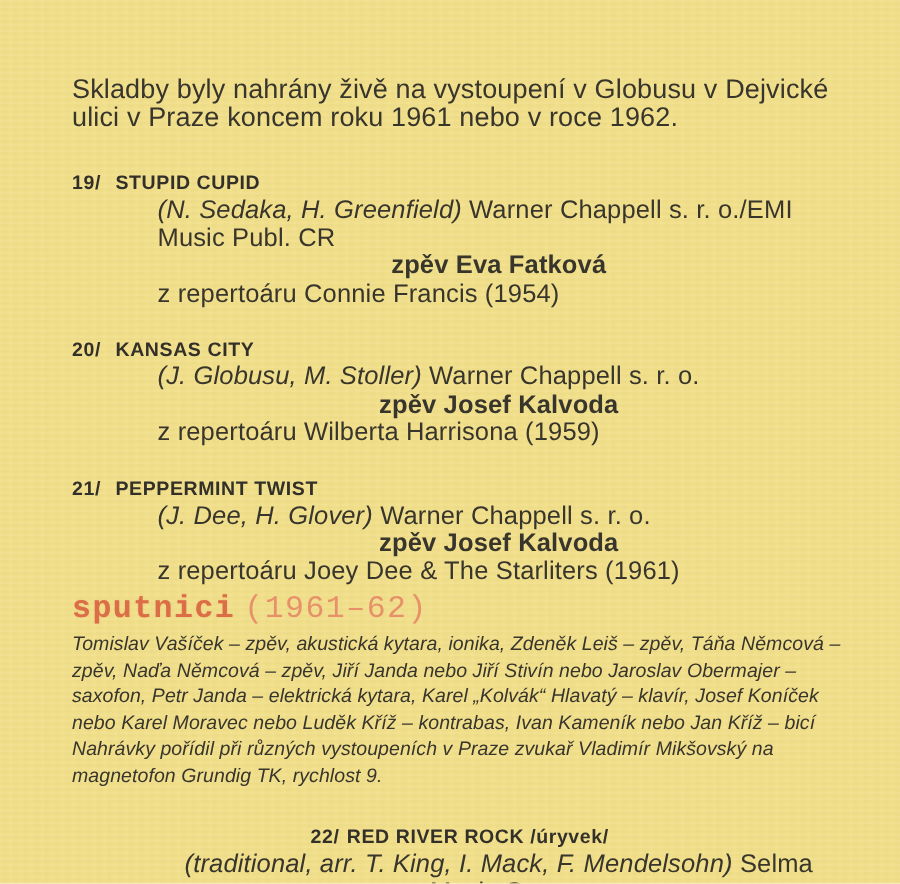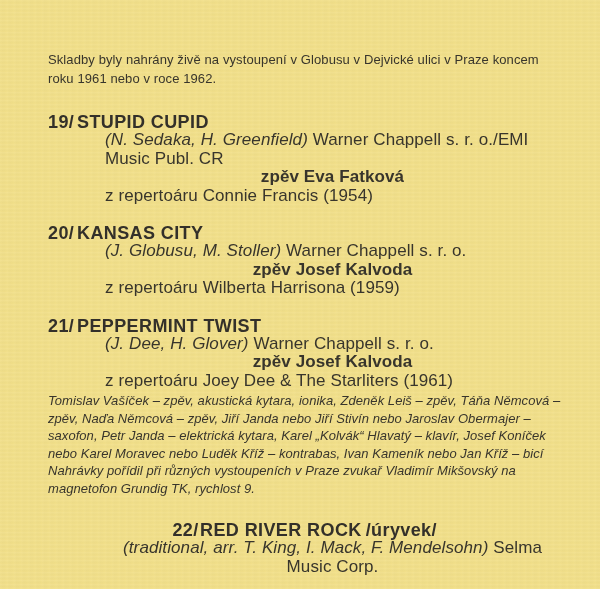--- a/index.html
+++ b/index.html
@@ -15,28 +15,28 @@
         rgba(0,0,0,0.015) 2px, rgba(0,0,0,0.0) 4px),
       repeating-linear-gradient(90deg,
         rgba(255,255,255,0.02) 0px, rgba(0,0,0,0.012) 3px, rgba(255,255,255,0.0) 7px);
     padding: 50px 40px 0 48px;
     font-family: "Liberation Sans", "DejaVu Sans", sans-serif;
     color: #38352c;
     overflow: hidden;
   }
   .intro {
     width: 516px;
-    font-size: 13px;
+    font-size: 18px;
     line-height: 19px;
     letter-spacing: 0.1px;
   }
   .track { margin-top: 25px; }
   .track + .track { margin-top: 19px; }
   .track-title-line {
-    font-size: 18px;
+    font-size: 13px;
     line-height: 18px;
     font-weight: bold;
     letter-spacing: 0.4px;
     color: #33302a;
   }
   .track-num {
     display: inline-block;
     width: 29px;
   }
   .title-suffix { margin-left: 4px; }
@@ -108,20 +108,23 @@
     <div class="track-title-line">
       <span class="track-num">21/</span><span>PEPPERMINT TWIST</span><span class="title-suffix"></span>
     </div>
     <div class="track-lines">
       <div><span class="composers">(J. Dee, H. Glover)</span><span> Warner Chappell s. r. o.</span></div>
       <div class="vocals">zpěv Josef Kalvoda</div>
       <div>z repertoáru Joey Dee &amp; The Starliters (1961)</div>
     </div>
   </div>
 
+  <div class="band-heading">
+    <span class="band-name">sputnici</span><span class="band-years">(1961–62)</span>
+  </div>
 
   <div class="band-paragraph">
     <div>Tomislav Vašíček – zpěv, akustická kytara, ionika, Zdeněk Leiš – zpěv, Táňa Němcová – zpěv, Naďa Němcová – zpěv, Jiří Janda nebo Jiří Stivín nebo Jaroslav Obermajer – saxofon, Petr Janda – elektrická kytara, Karel „Kolvák“ Hlavatý – klavír, Josef Koníček nebo Karel Moravec nebo Luděk Kříž – kontrabas, Ivan Kameník nebo Jan Kříž – bicí</div>
     <div>Nahrávky pořídil při různých vystoupeních v Praze zvukař Vladimír Mikšovský na magnetofon Grundig TK, rychlost 9.</div>
   </div>
 
   <div class="track last-track">
     <div class="track-title-line">
       <span class="track-num">22/</span><span>RED RIVER ROCK</span><span class="title-suffix">/úryvek/</span>
     </div>

